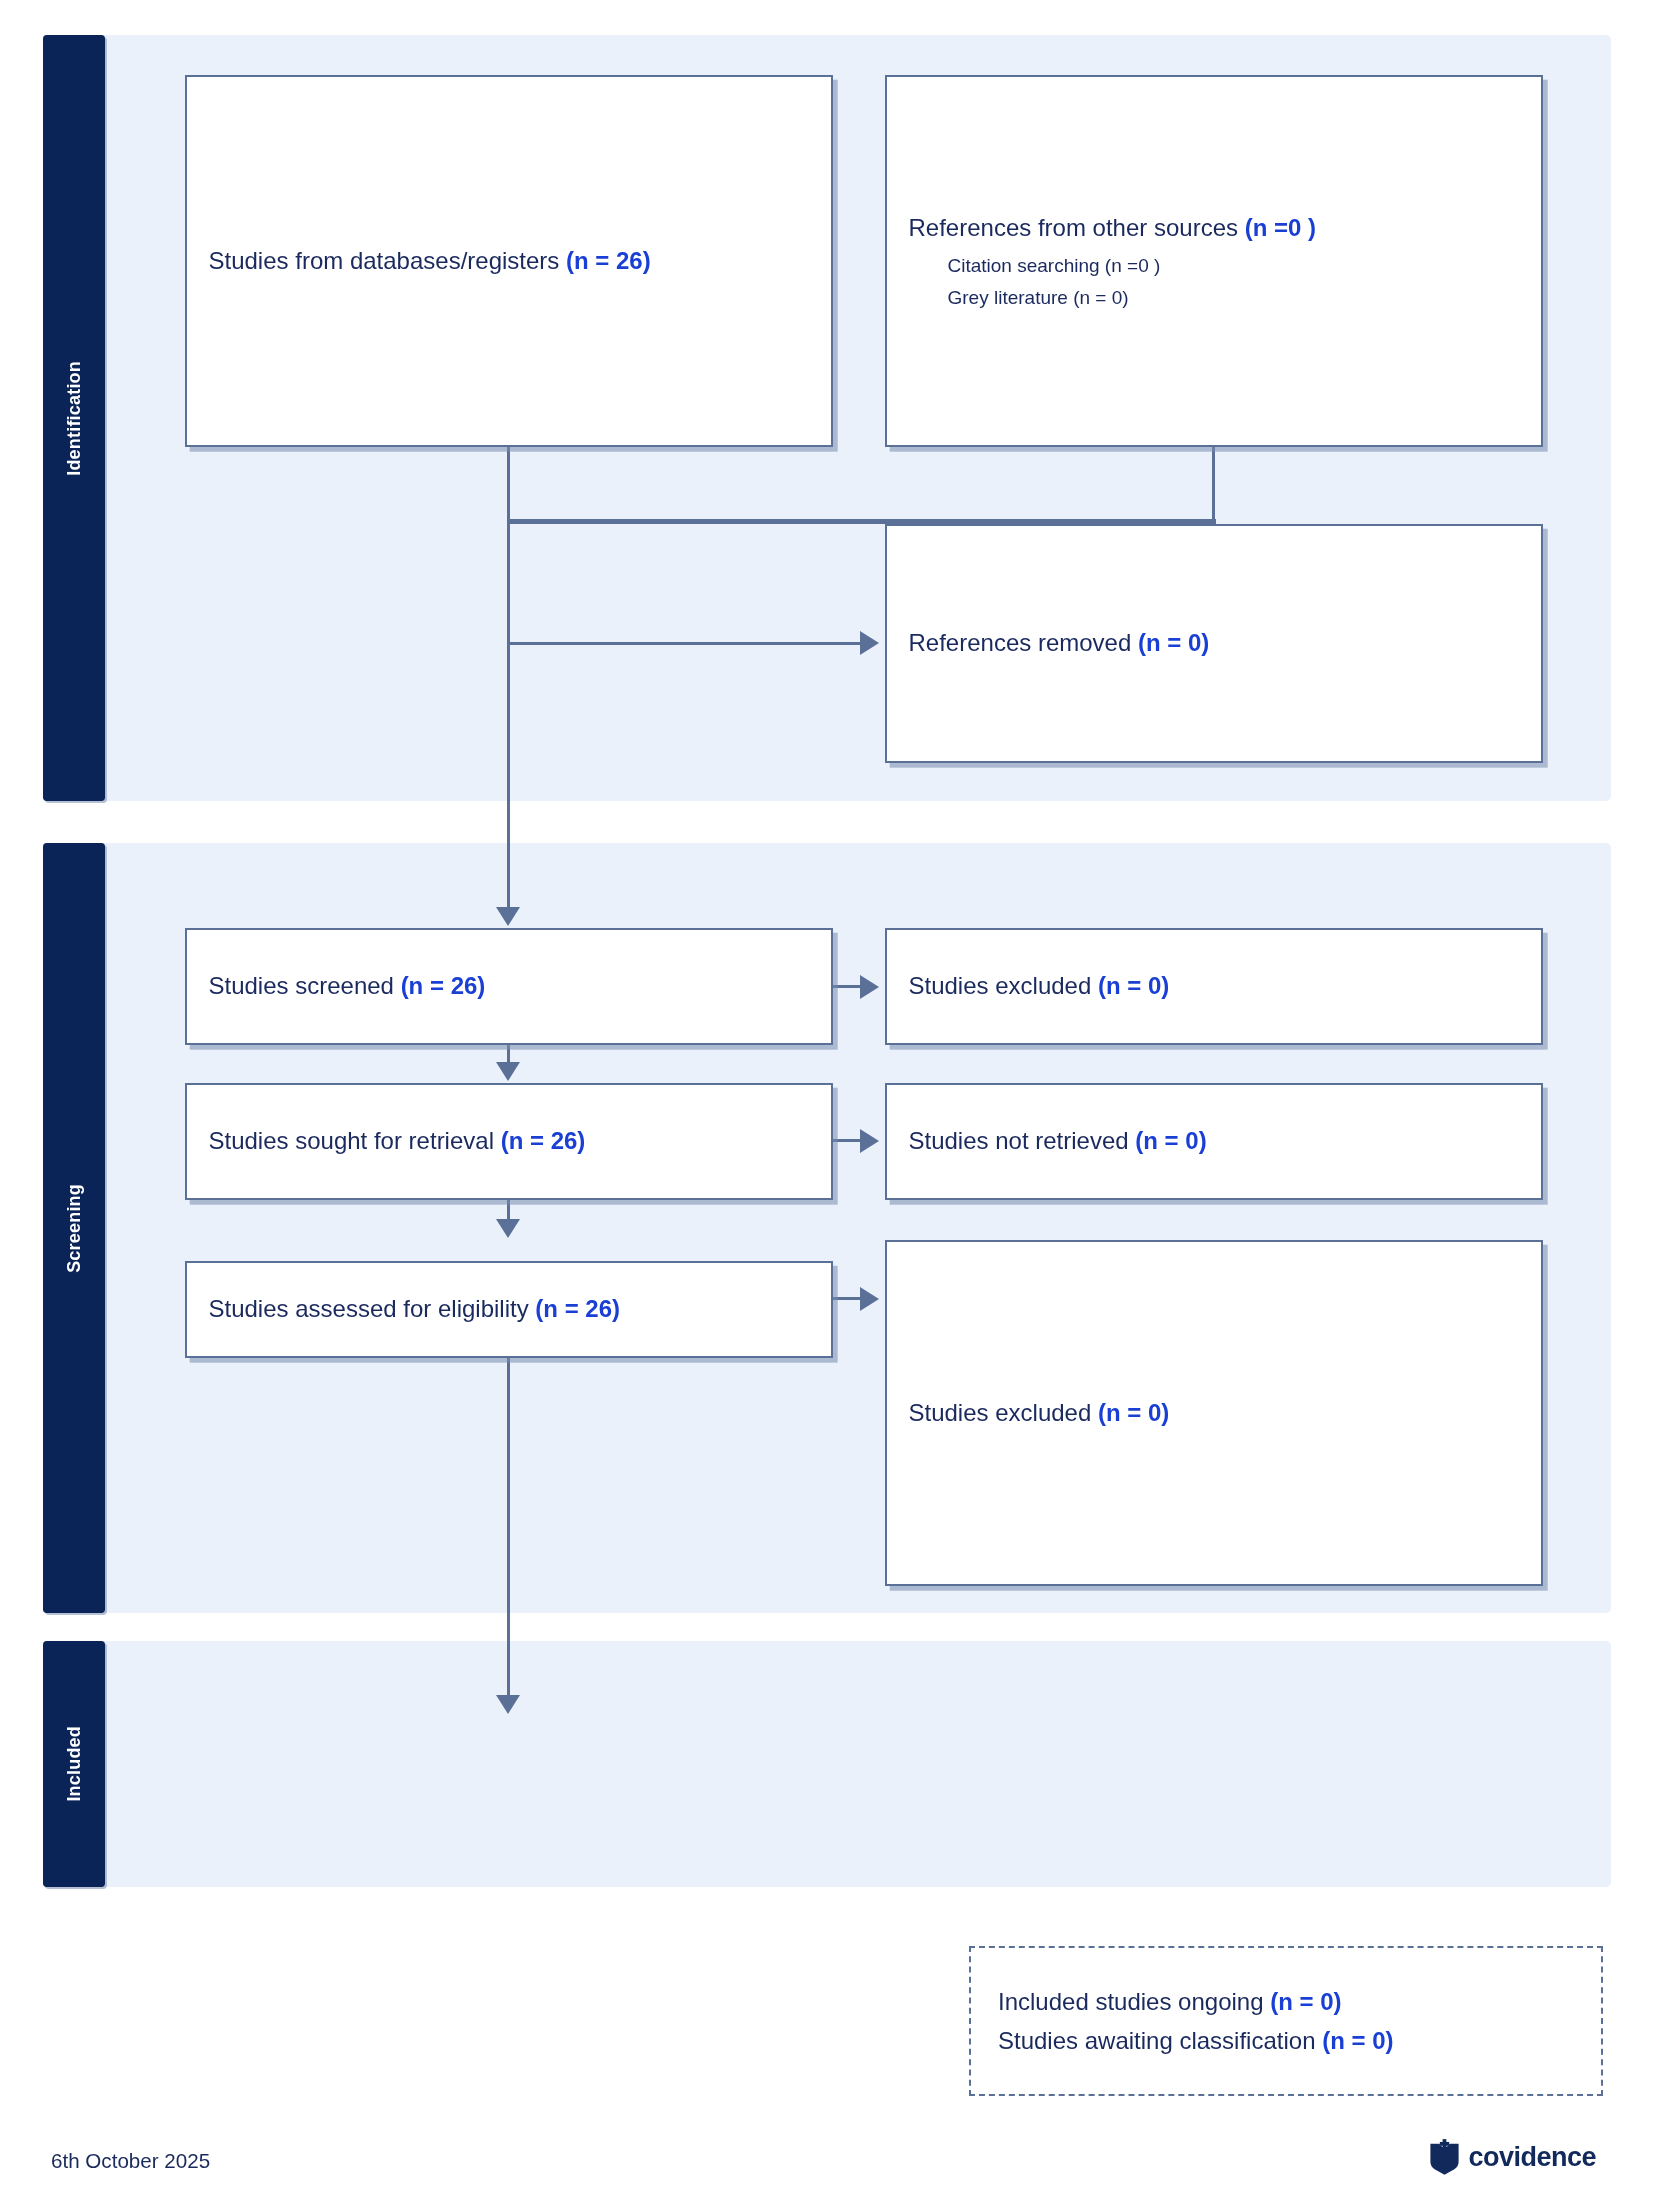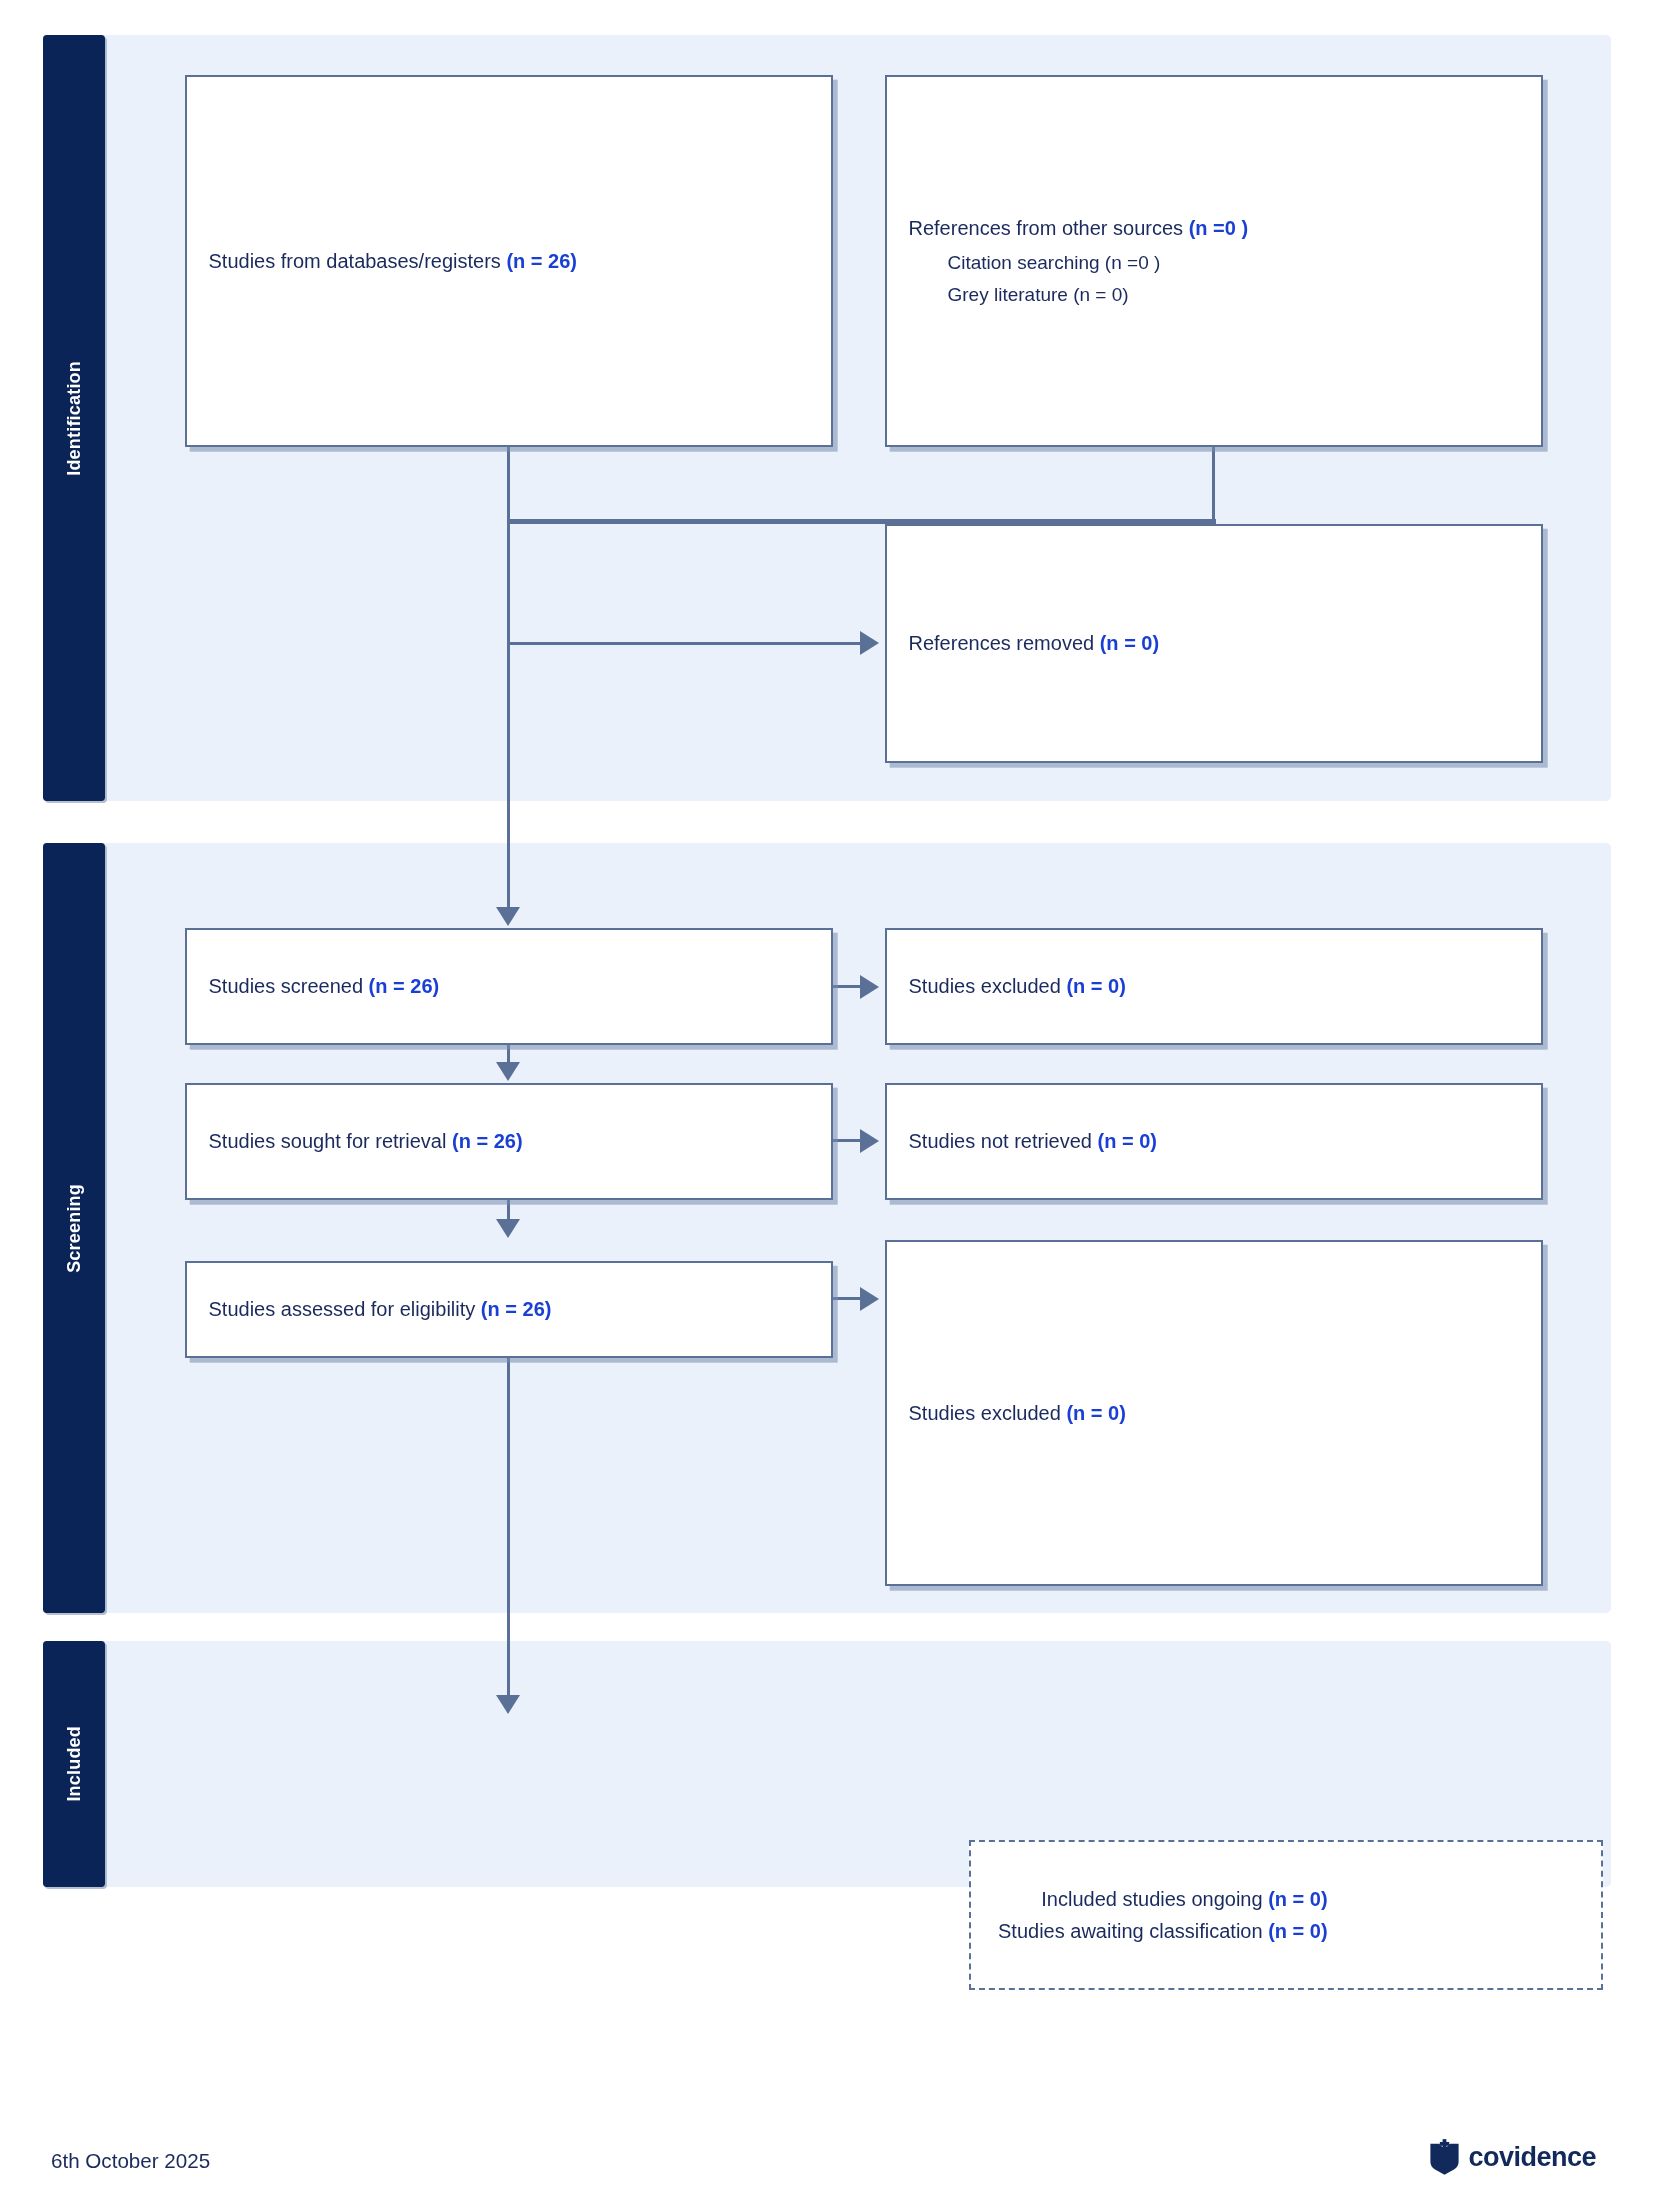--- a/index.html
+++ b/index.html
@@ -22,43 +22,43 @@
       font-family:"Liberation Sans",sans-serif;}
   #tab-identification{left:43px;top:35px;width:62px;height:766px;}
   #tab-screening{left:43px;top:843px;width:62px;height:770px;}
   #tab-included{left:43px;top:1641px;width:62px;height:246px;}
 
   
   .fbox{position:absolute;background:#ffffff;border:2.3px solid #5a7096;
         box-shadow:4.7px 4.7px 0 rgba(120,140,175,.55);
         display:flex;align-items:center;box-sizing:border-box;}
   .fbox .btext{padding:0 21.5px;line-height:1.45;}
-  .lbl{font-size:20px;color:#1b2a5e;font-family:"Liberation Sans",sans-serif;
+  .lbl{font-size:24px;color:#1b2a5e;font-family:"Liberation Sans",sans-serif;
        white-space:nowrap;}
   .cnt{color:#1a3fd4;font-weight:bold;}
   .sub{font-size:19px;color:#1b2a5e;margin-left:39px;white-space:nowrap;}
   .subwrap{margin-top:6.6px;}
   .subline{margin-top:3.7px;}
 
   
   #box-db        {left:185px; top:75px;  width:648px;height:372px;}
   #box-other     {left:885px;top:75px;  width:658px;height:372px;}
   #box-removed   {left:885px;top:524px; width:658px;height:239px;}
   #box-screened  {left:185px; top:928px; width:648px;height:117px;}
   #box-excl1     {left:885px;top:928px; width:658px;height:117px;}
   #box-sought    {left:185px; top:1083px; width:648px;height:117px;}
   #box-notretr   {left:885px;top:1083px; width:658px;height:117px;}
   #box-assessed  {left:185px; top:1240px; width:648px;height:97px;margin-top:21px;}
   #box-excl2     {left:885px;top:1240px; width:658px;height:346px;}
   #box-included  {left:185px; top:1716px; width:648px;height:117px;}
 
   
-  #box-dashed{position:absolute;left:969px;top:1840px;width:634px;height:150px;
+  #box-dashed{position:absolute;left:969px;top:1946px;width:634px;height:150px;
               border:2.8px dashed #5a7096;background:#ffffff;box-sizing:border-box;
-              display:flex;align-items:center;text-align:right;}
+              display:flex;align-items:center;}
   #box-dashed .btext{padding:0 27px;line-height:1.55;}
 
   
   .ln{position:absolute;background:#5a7096;}
   .arrow-down{position:absolute;width:0;height:0;
       border-left:12px solid transparent;border-right:12px solid transparent;
       border-top:19.7px solid #5a7096;}
   .arrow-right{position:absolute;width:0;height:0;
       border-top:12px solid transparent;border-bottom:12px solid transparent;
       border-left:19.7px solid #5a7096;}

